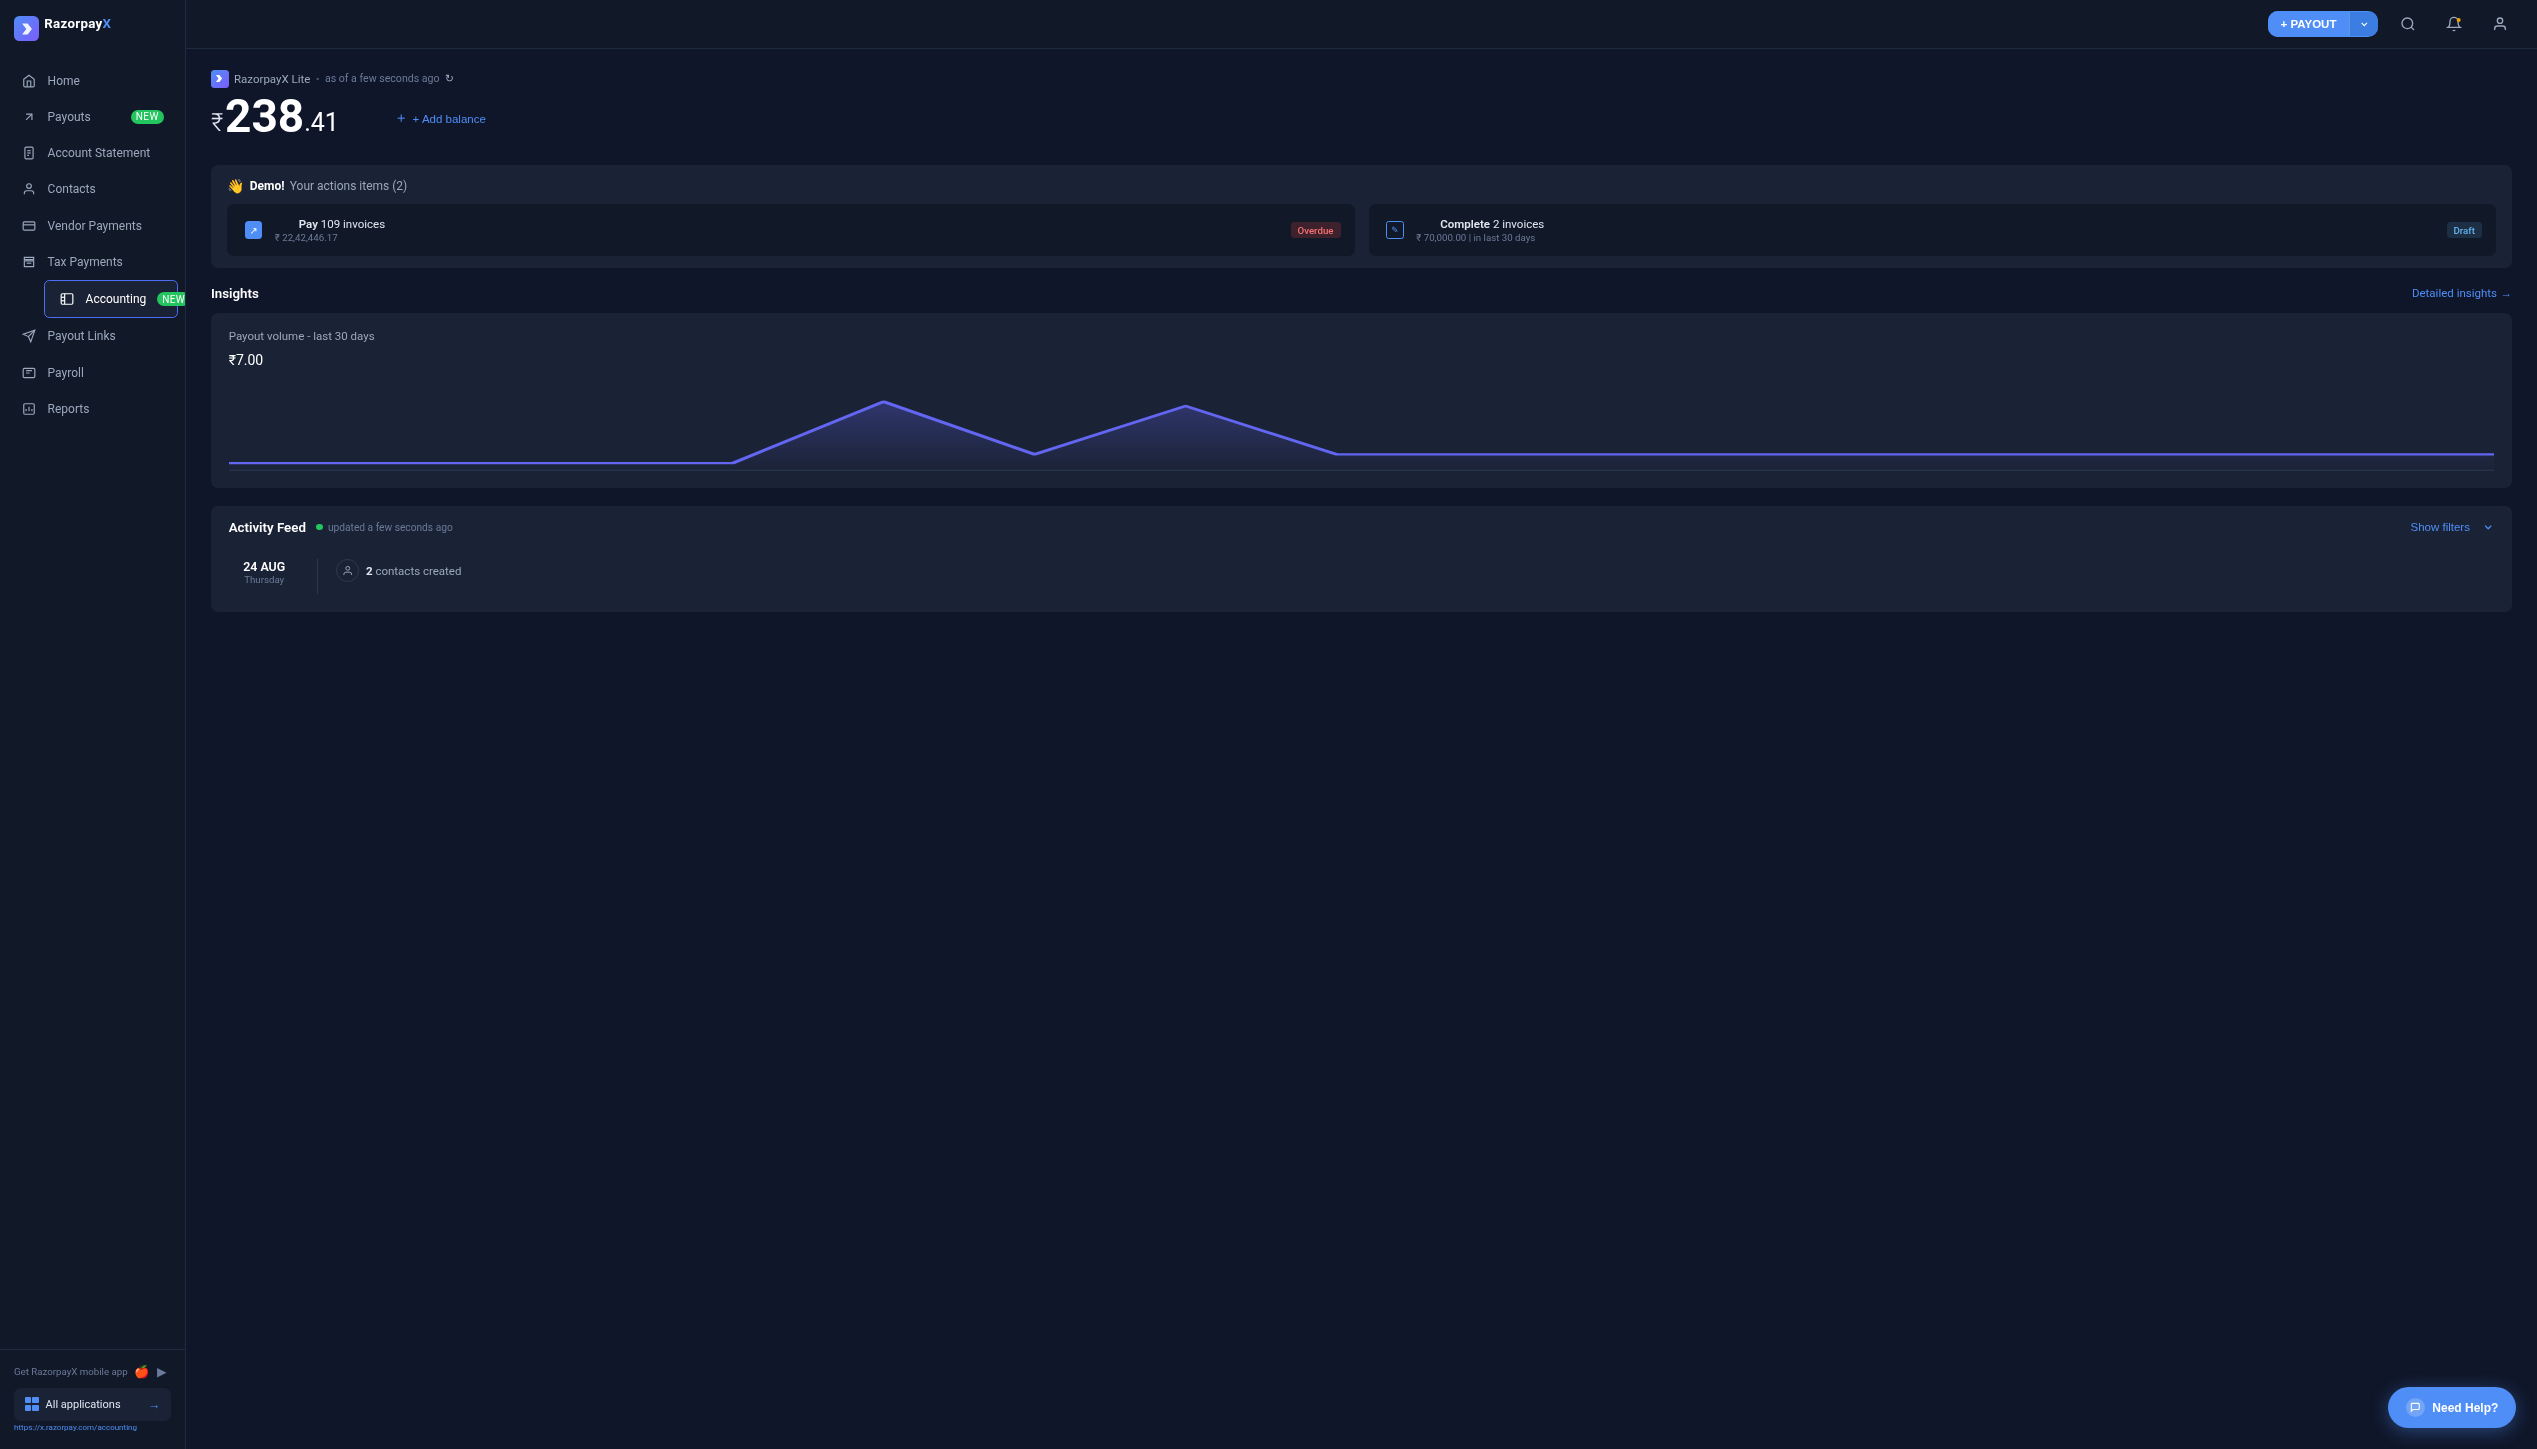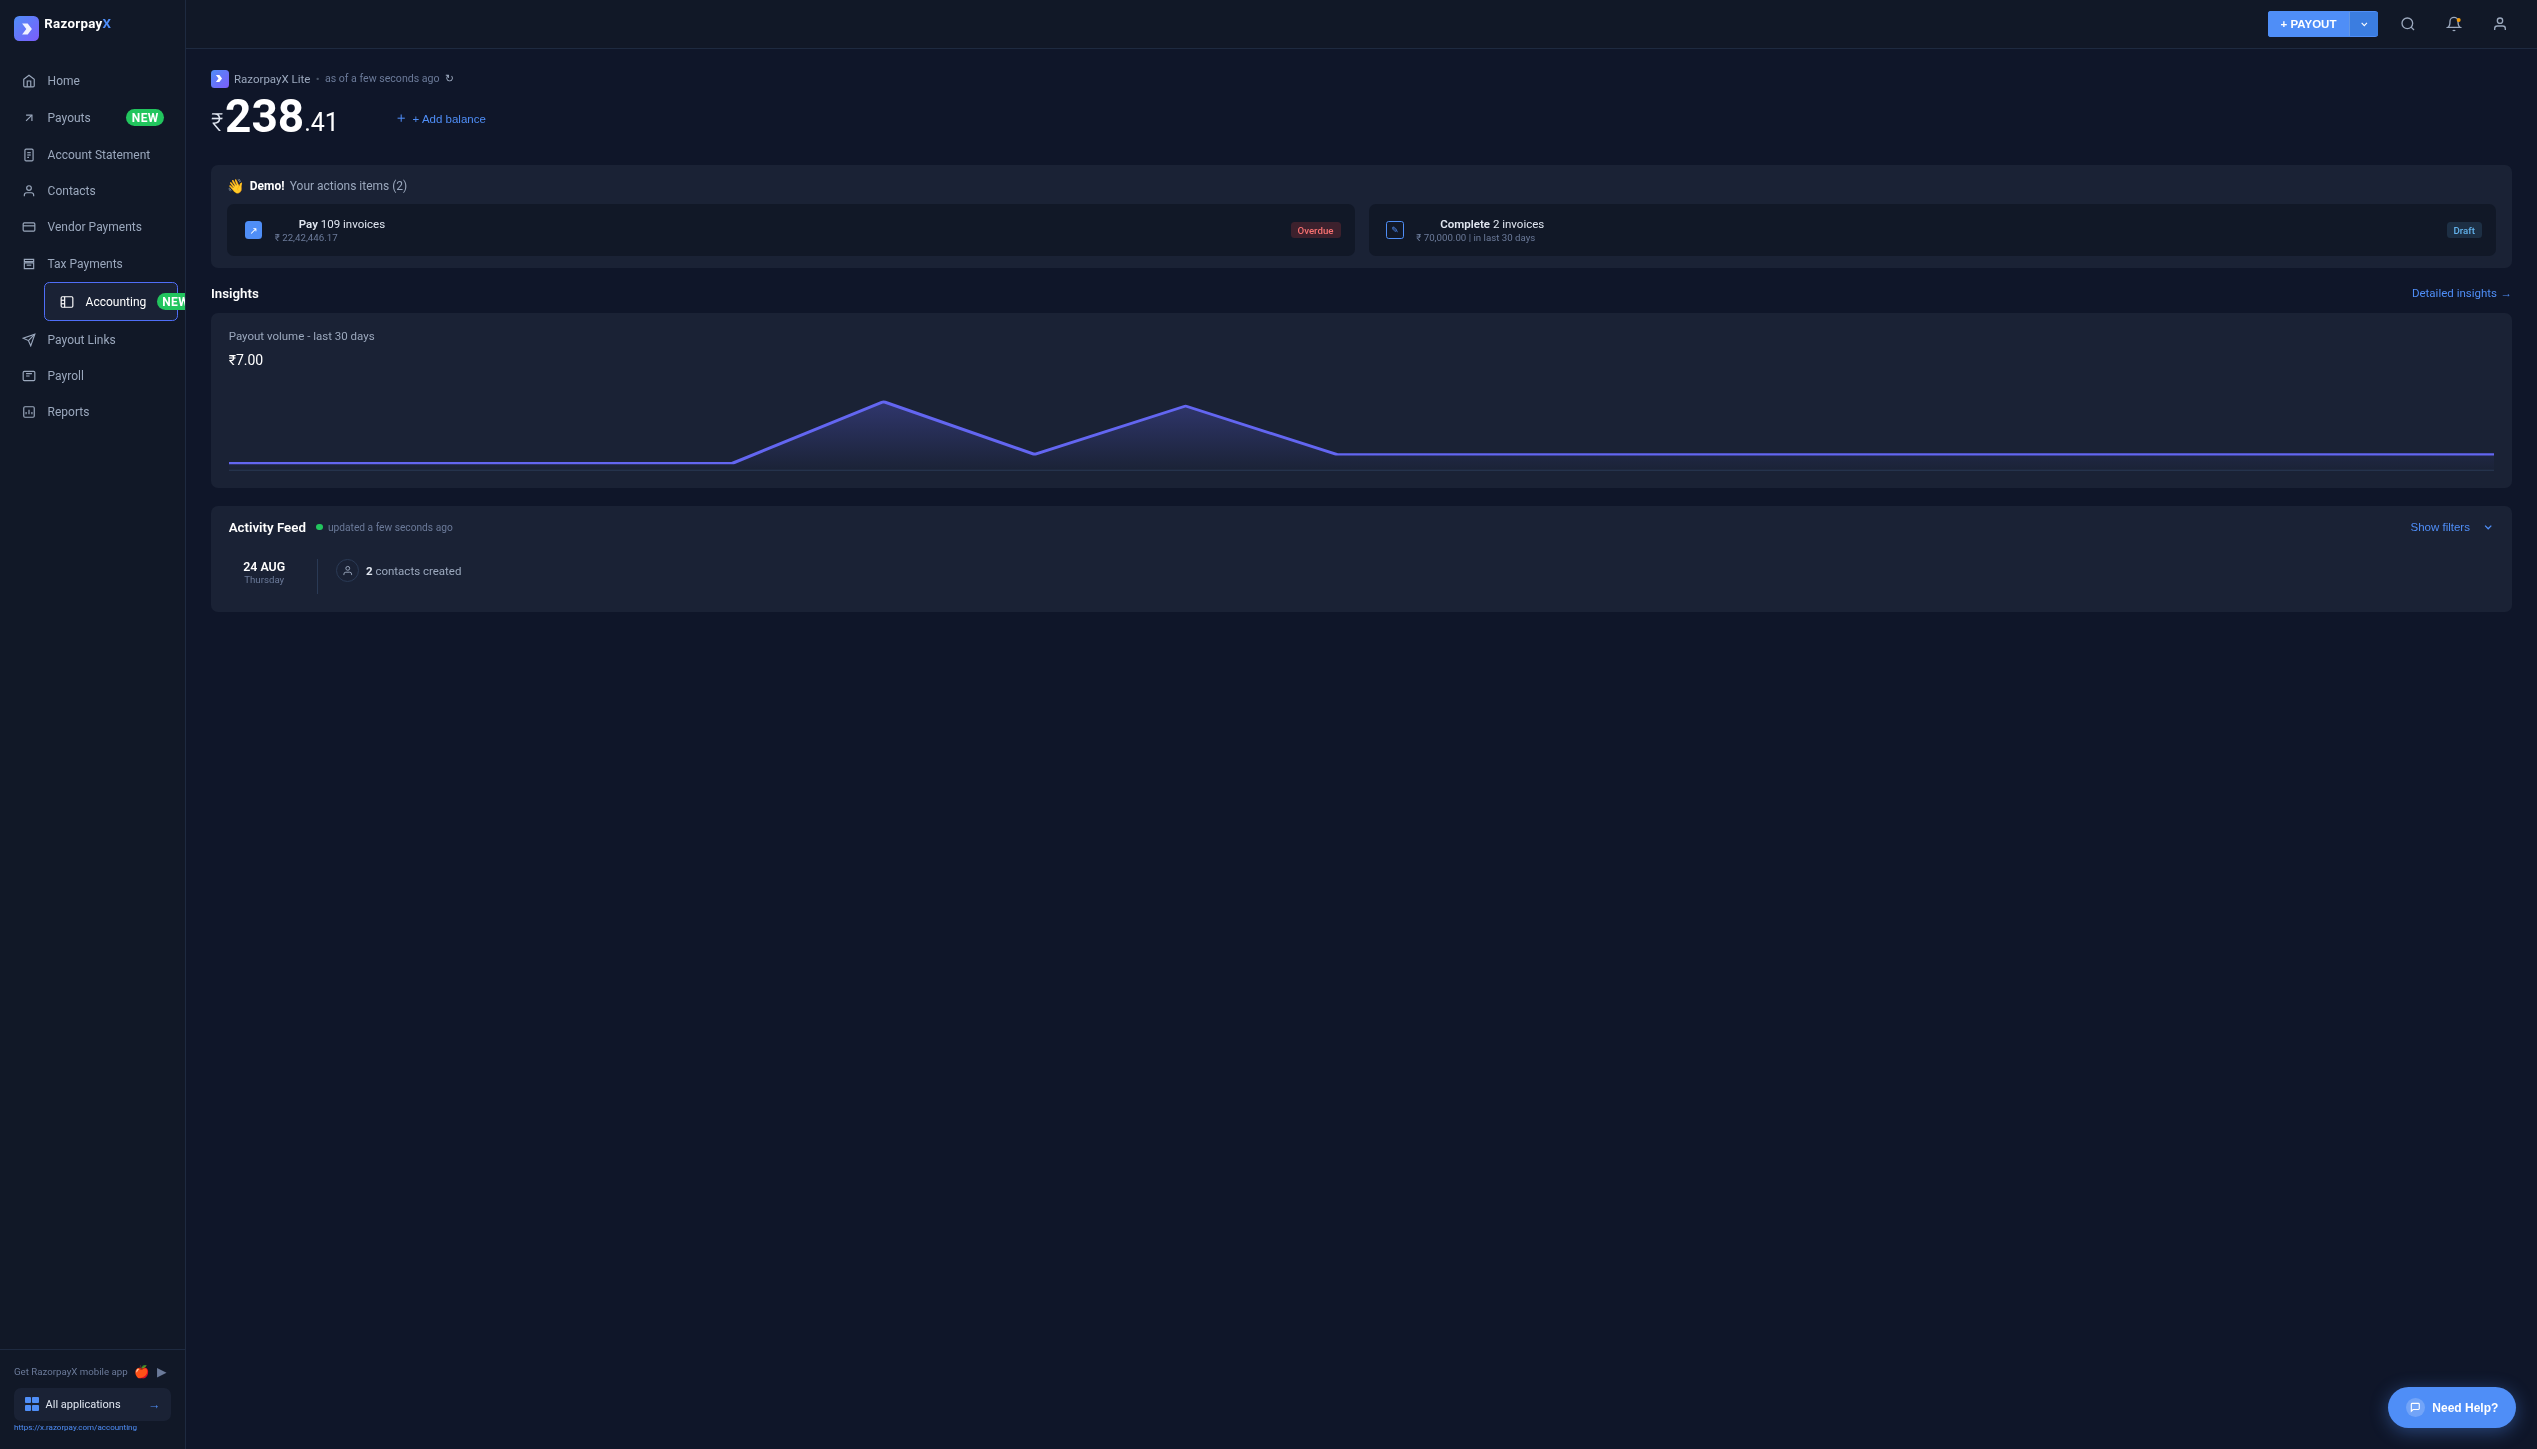--- a/index.html
+++ b/index.html
@@ -86,22 +86,22 @@
       justify-content: center;
       font-size: 13.3px;
       flex-shrink: 0;
     }
     .nav-item .nav-label {
       flex: 1;
     }
     .badge-new {
       background: #22c55e;
       color: #fff;
-      font-size: 12px;
-      font-weight: 700;
+      font-size: 10px;
+      font-weight: 400;
       padding: 1.8px 5.3px;
       border-radius: 8.8px;
       letter-spacing: 0.4px;
     }
 
     .sidebar-footer {
       padding: 14px;
       border-top: 0.9px solid #1e2a40;
     }
     .get-app-text {
@@ -167,21 +167,21 @@
       padding: 8.8px 21px;
       gap: 14px;
       height: 49px;
     }
     .payout-btn {
       display: flex;
       align-items: center;
       background: #4f8ef7;
       color: white;
       border: none;
-      border-radius: 3px;
+      border-radius: 10px;
       font-size: 11.5px;
       font-weight: 600;
       cursor: pointer;
       overflow: hidden;
     }
     .payout-btn-main {
       padding: 7px 12.4px;
       background: #4f8ef7;
     }
     .payout-btn-arrow {

